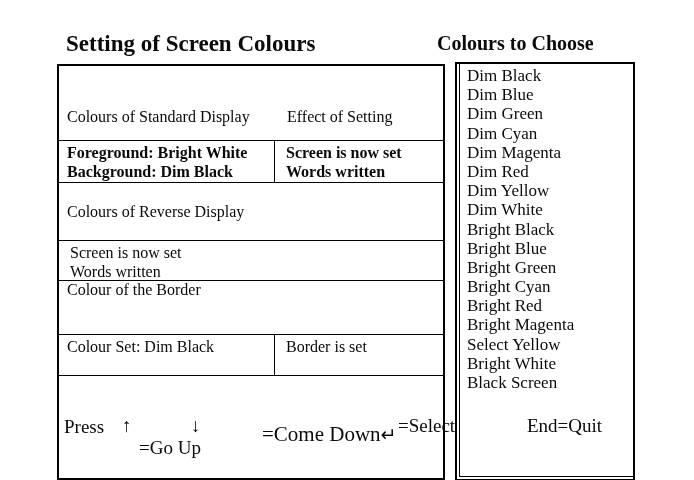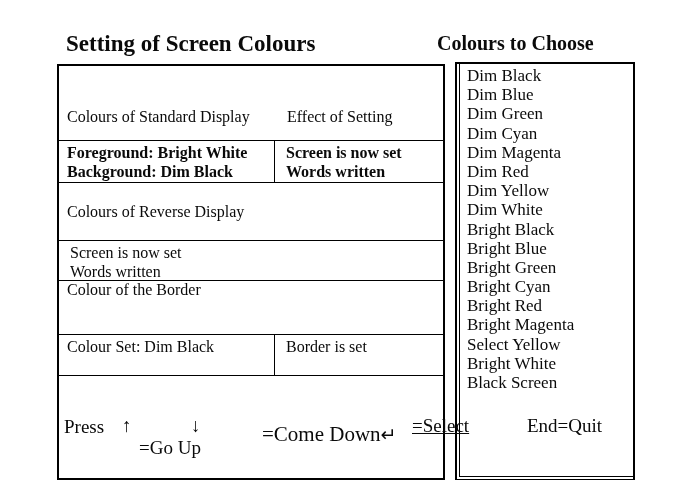--- a/index.html
+++ b/index.html
@@ -55,21 +55,21 @@
   .colour-option {
     font-size: 17px; line-height: 19.2px; height: 19.2px; white-space: nowrap;
   }
   
   .hint { position: absolute; font-size: 19px; white-space: nowrap; }
   #hint-press    { left: 64px;  top: 416px; }
   #hint-uparrow  { left: 122px; top: 415px; }
   #hint-goup     { left: 139px; top: 437px; }
   #hint-dnarrow  { left: 191px; top: 415px; }
   #hint-comedown { left: 234px; top: 422px; font-size: 21px; margin-left: 28px; }
-  #hint-select   { left: 412px; top: 415px; text-decoration: underline; }
+  #hint-select   { left: 398px; top: 415px; }
   #hint-quit     { left: 527px; top: 415px; }
   .return-glyph { font-family: "DejaVu Sans", sans-serif; font-size: 19px; }
 </style>
 </head>
 <body>
 
 <div>
 
   <div id="main-title">Setting of Screen Colours</div>
   <div id="side-title">Colours to Choose</div>

